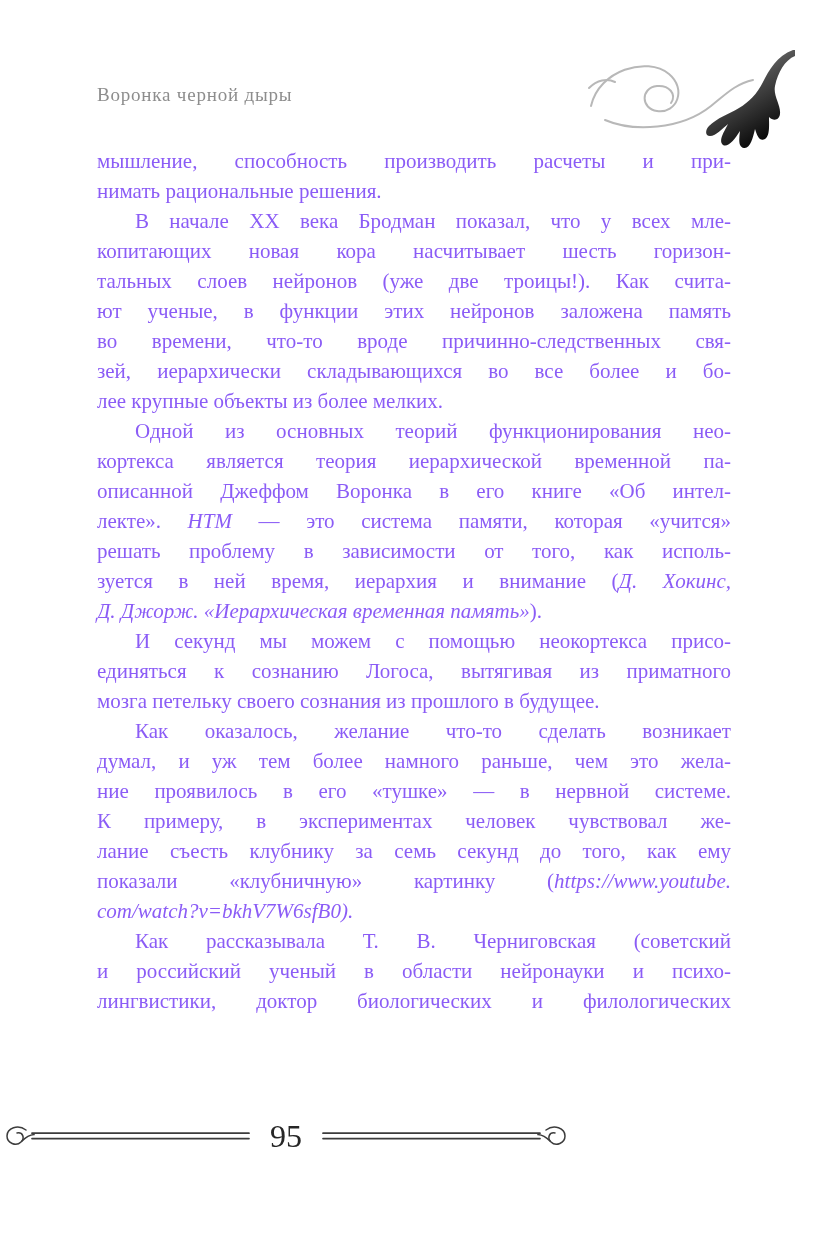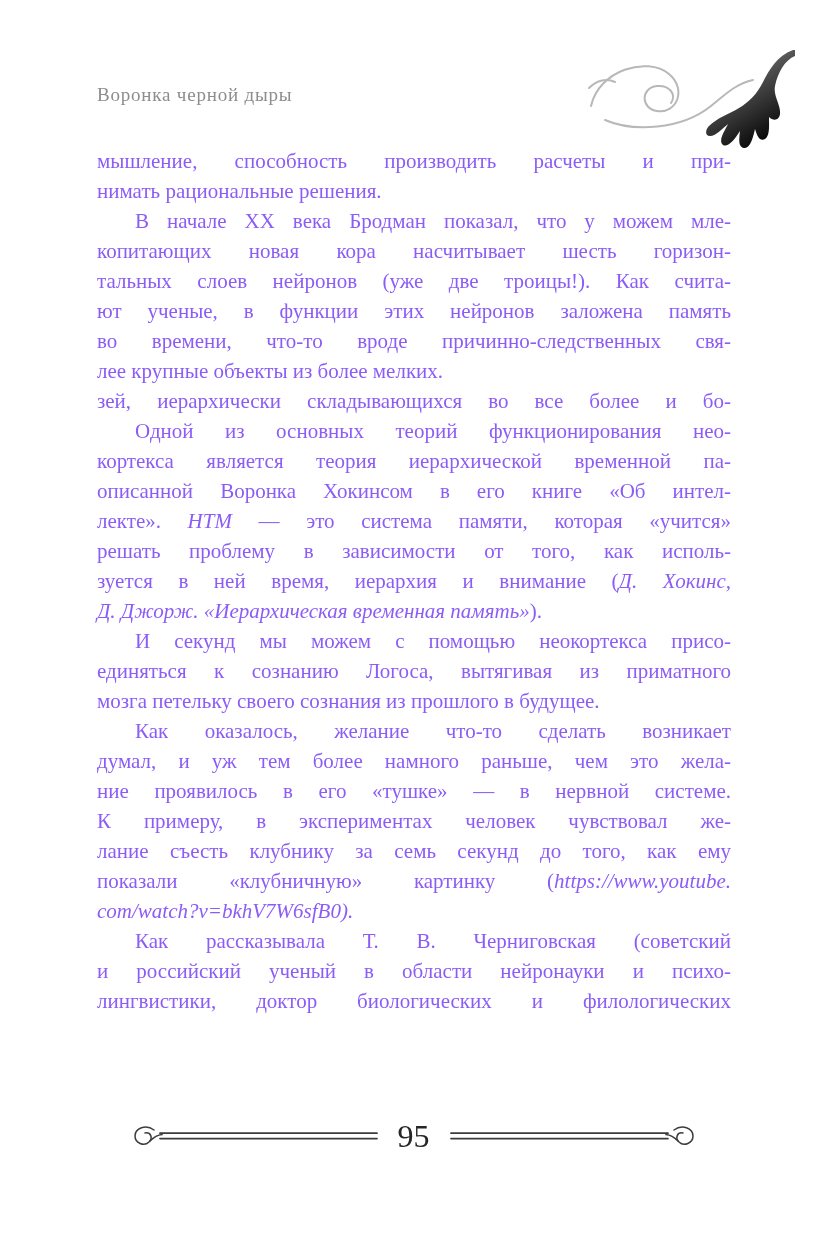--- a/index.html
+++ b/index.html
@@ -53,21 +53,21 @@
   .it {
     font-style: italic;
   }
   .footer {
     position: absolute;
     left: 0;
     right: 0;
     top: 1116px;
     display: flex;
     align-items: center;
-    justify-content: center;
+    justify-content: flex-start;
     gap: 20px;
   }
   .pageno {
     font-size: 32px;
     line-height: 40px;
     color: #262626;
   }
   .orn {
     width: 250px;
     height: 26px;
@@ -102,30 +102,30 @@
          C131,88 138,80 143,76 C139,84 133,93 138,97
          C143,100 150,91 155,83 C154,91 153,99 159,100
          C165,101 168,90 170,81 C172,88 175,94 180,91
          C185,88 184,77 184,69 C188,73 194,73 195,66
          C196,57 188,48 190,38 C193,24 200,12 210,8 L210,2 Z" fill="url(#hg)"></path>
   </svg>
 
   <div class="text-block">
       <div class="line"><span>мышление, способность производить расчеты и при-</span></div>
       <div class="line end"><span>нимать рациональные решения.</span></div>
-      <div class="line ind"><span>В начале XX века Бродман показал, что у можем мле-</span></div>
+      <div class="line ind"><span>В начале XX века Бродман показал, что у всех мле-</span></div>
       <div class="line"><span>копитающих новая кора насчитывает шесть горизон-</span></div>
       <div class="line"><span>тальных слоев нейронов (уже две троицы!). Как счита-</span></div>
       <div class="line"><span>ют ученые, в функции этих нейронов заложена память</span></div>
       <div class="line"><span>во времени, что-то вроде причинно-следственных свя-</span></div>
+      <div class="line"><span>зей, иерархически складывающихся во все более и бо-</span></div>
       <div class="line end"><span>лее крупные объекты из более мелких.</span></div>
-      <div class="line"><span>зей, иерархически складывающихся во все более и бо-</span></div>
       <div class="line ind"><span>Одной из основных теорий функционирования нео-</span></div>
       <div class="line"><span>кортекса является теория иерархической временной па-</span></div>
-      <div class="line"><span>описанной Воронка Хокинсом в его книге «Об интел-</span></div>
+      <div class="line"><span>описанной Джеффом Воронка в его книге «Об интел-</span></div>
       <div class="line"><span>лекте». </span><span class="it">HTM</span><span> — это система памяти, которая «учится»</span></div>
       <div class="line"><span>решать проблему в зависимости от того, как исполь-</span></div>
       <div class="line"><span>зуется в ней время, иерархия и внимание (</span><span class="it">Д. Хокинс,</span></div>
       <div class="line end"><span class="it">Д. Джорж. «Иерархическая временная память»</span><span>).</span></div>
       <div class="line ind"><span>И секунд мы можем с помощью неокортекса присо-</span></div>
       <div class="line"><span>единяться к сознанию Логоса, вытягивая из приматного</span></div>
       <div class="line end"><span>мозга петельку своего сознания из прошлого в будущее.</span></div>
       <div class="line ind"><span>Как оказалось, желание что-то сделать возникает</span></div>
       <div class="line"><span>думал, и уж тем более намного раньше, чем это жела-</span></div>
       <div class="line"><span>ние проявилось в его «тушке» — в нервной системе.</span></div>

